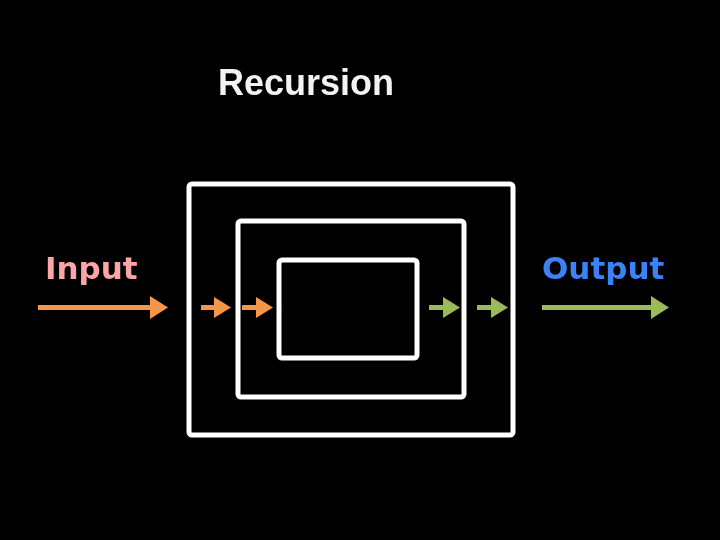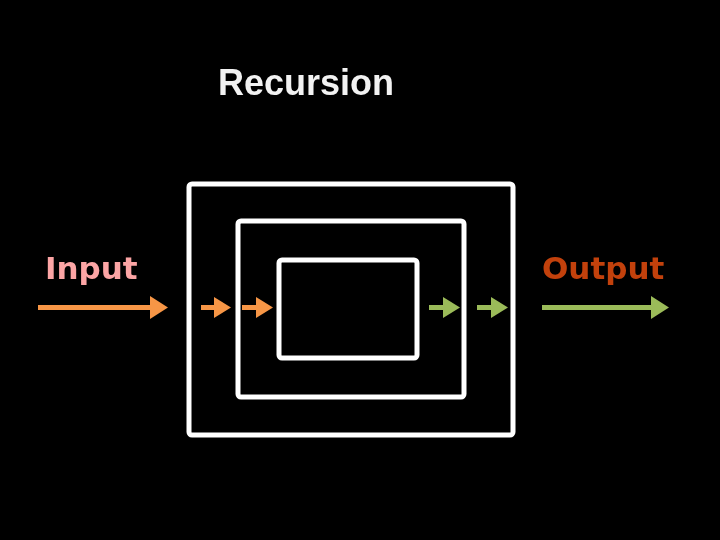--- a/index.html
+++ b/index.html
@@ -15,21 +15,21 @@
   }
   .input-label { left: 45px; top: 250px; }
   .output-label { left: 542px; top: 250px; }
   svg { position: absolute; left: 0; top: 0; }
 </style>
 </head>
 <body>
 
 <div class="title">Recursion</div>
 <div class="label input-label" style="color: #fca5a5;">Input</div>
-<div class="label output-label" style="color: #c2410c;">Output</div>
+<div class="label output-label" style="color: #3b82f6;">Output</div>
 
 <svg width="720" height="540">
   <rect x="189" y="184" width="324" height="251" rx="3" fill="none" stroke-width="5" stroke="#ffffff"></rect>
   <rect x="238" y="221" width="226" height="176" rx="3" fill="none" stroke-width="5" stroke="#ffffff"></rect>
   <rect x="279" y="260" width="138" height="98" rx="3" fill="none" stroke-width="5" stroke="#ffffff"></rect>
 
   <g class="in-arrow">
     <rect x="38" y="305" width="114" height="5" fill="#f79646"></rect>
     <polygon points="150,296 168,307.5 150,319" fill="#f79646"></polygon>
   </g>

